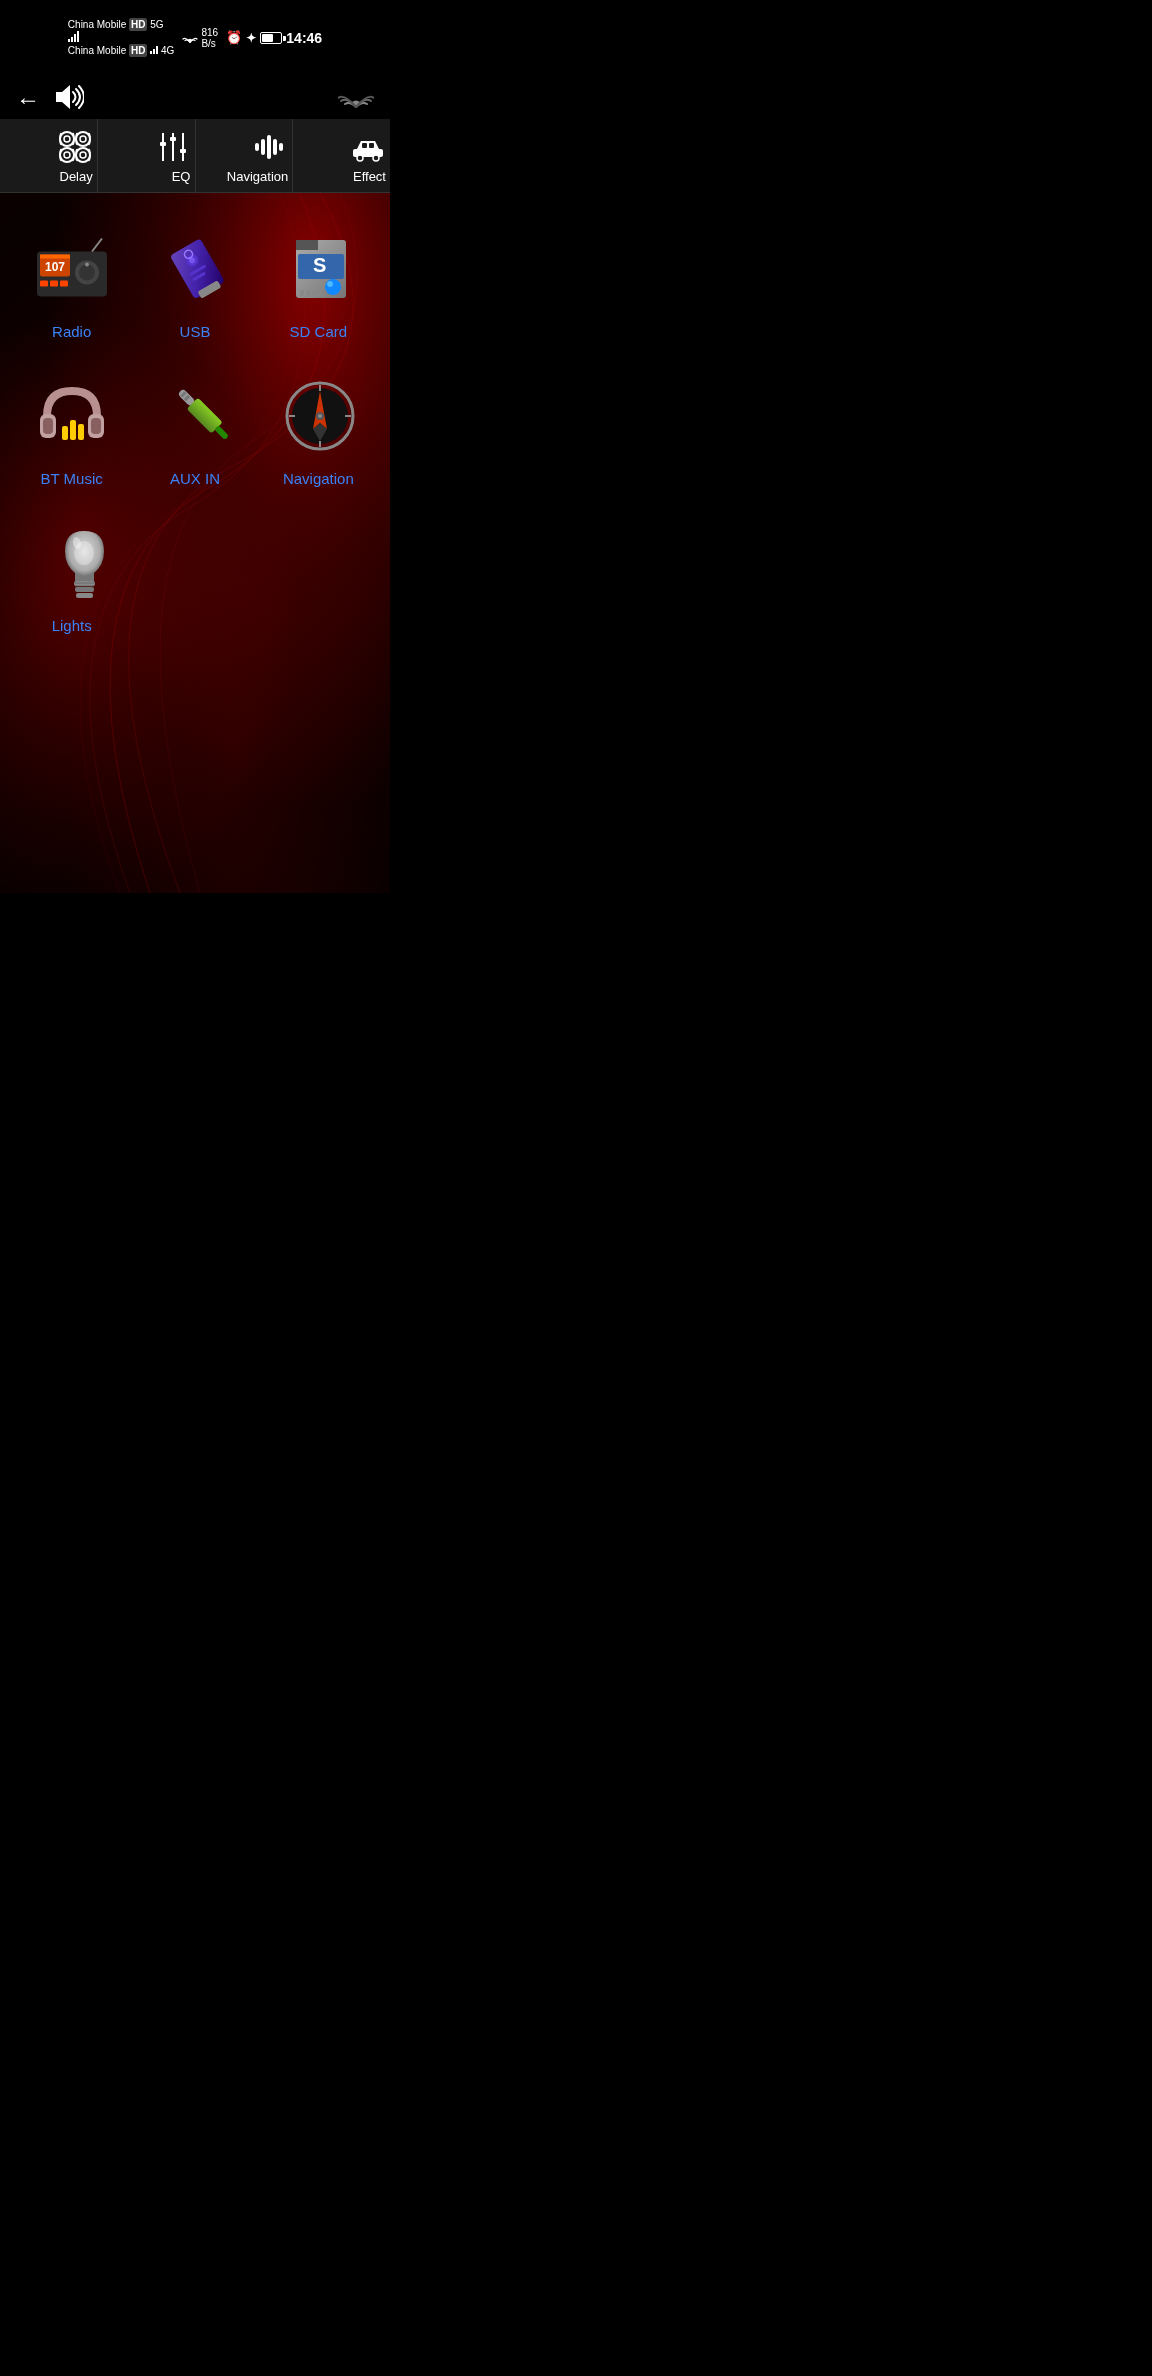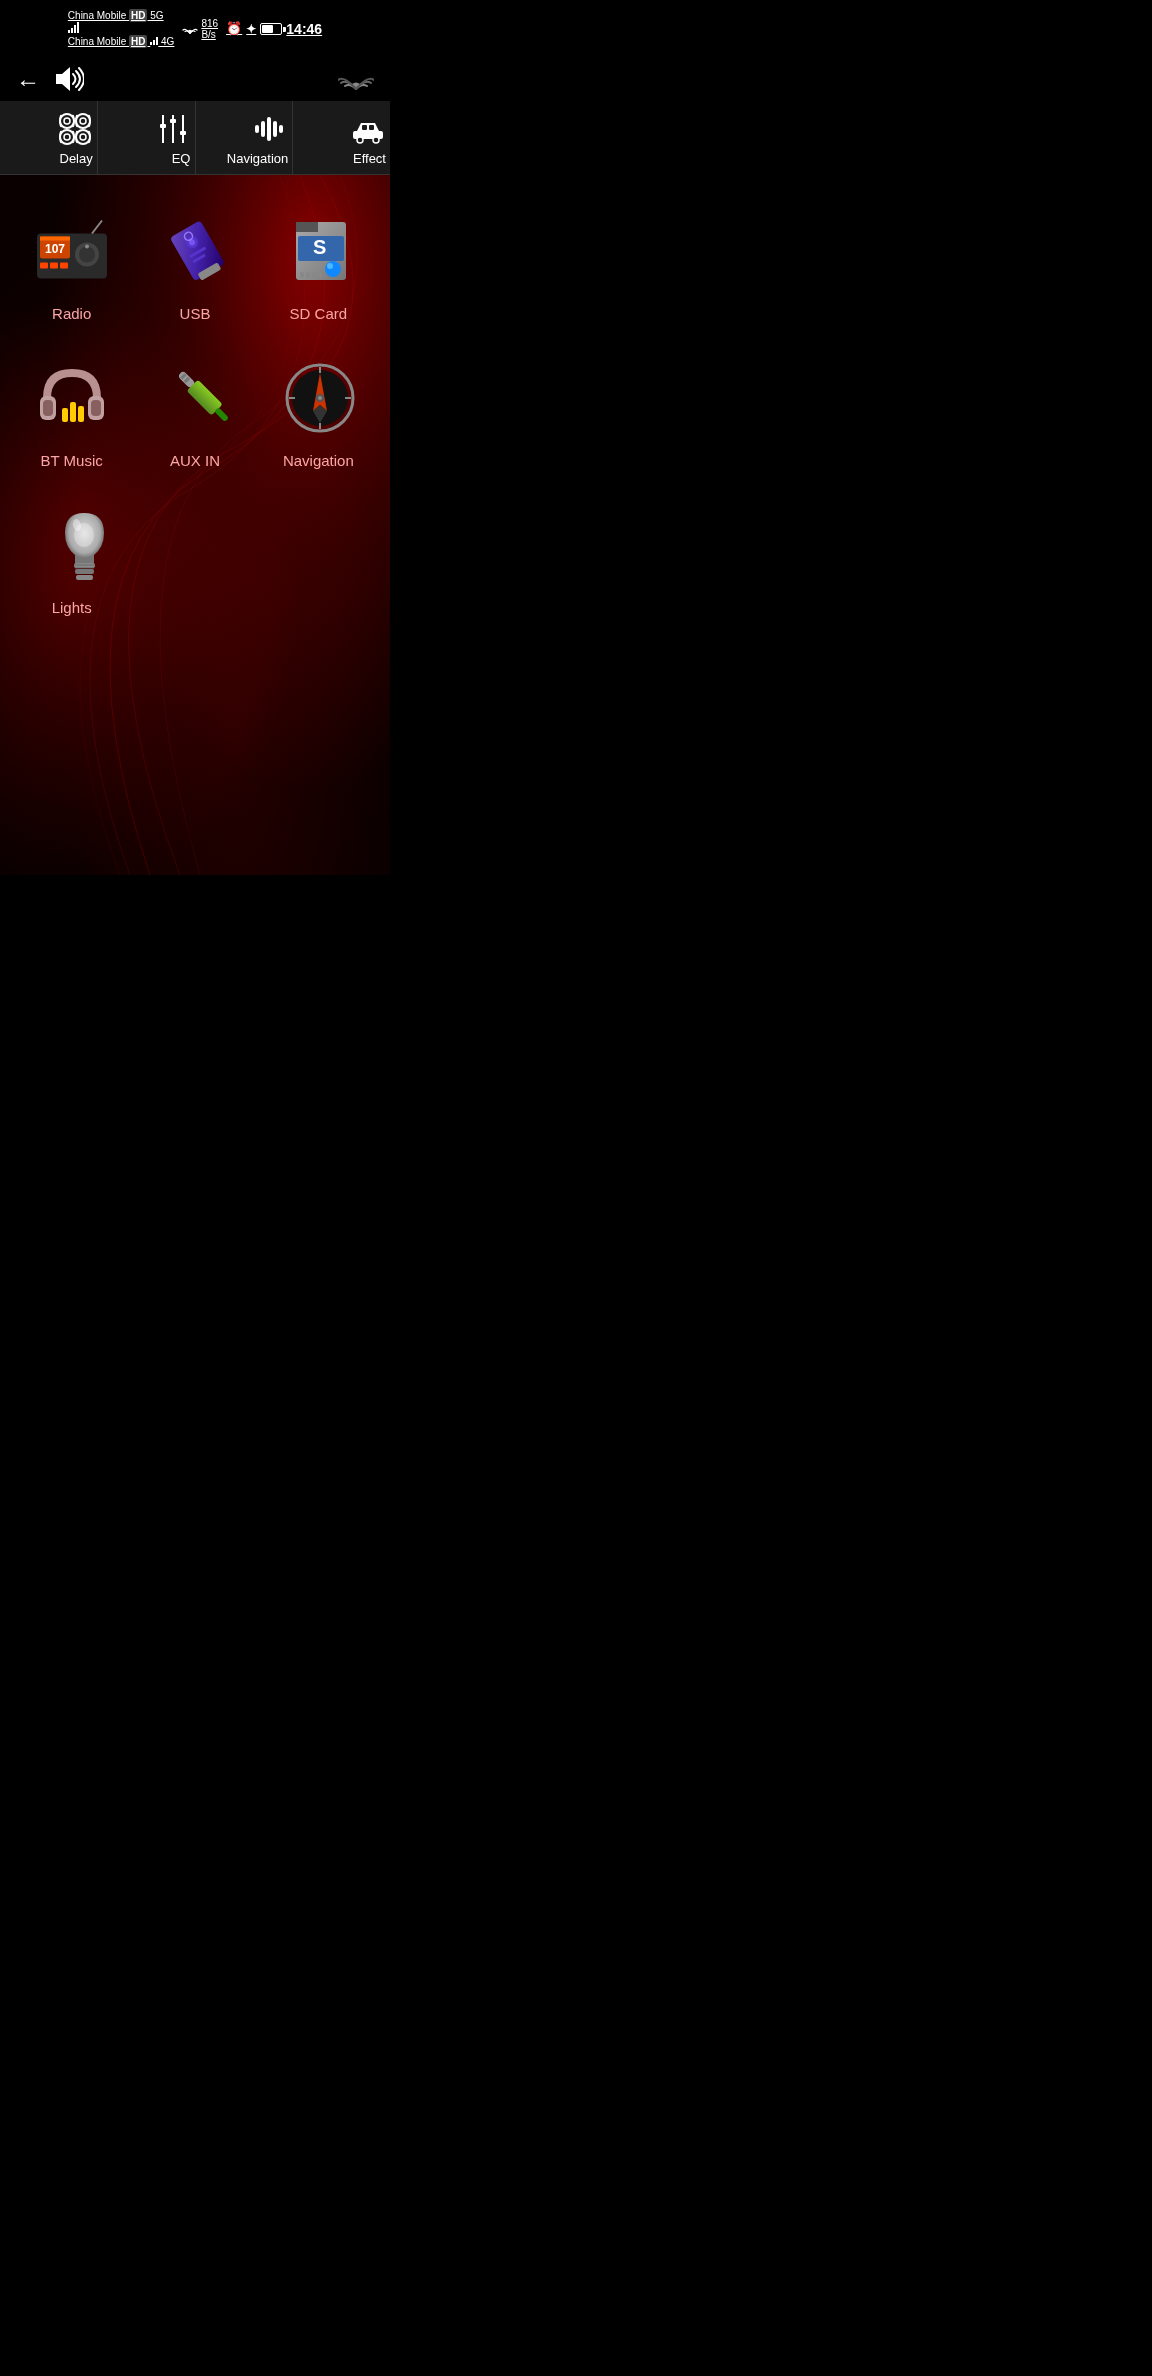--- a/index.html
+++ b/index.html
@@ -12,27 +12,26 @@
       overflow-x: hidden;
       position: relative;
     }
 
     
     .status-bar {
       background: #000;
       display: flex;
       justify-content: center;
       align-items: center;
-      padding: 10px 12px;
+      padding: 19px 12px;
       font-size: 11px;
       color: #fff;
       gap: 4px;
       position: relative;
       z-index: 10;
-      text-decoration: underline;
     }
     .status-bar .carrier-info {
       display: flex;
       flex-direction: column;
       align-items: flex-start;
       margin-right: 4px;
     }
     .status-bar .carrier-info span {
       font-size: 10px;
       white-space: nowrap;
@@ -175,21 +174,21 @@
     .app-icon {
       width: 80px;
       height: 80px;
       display: flex;
       align-items: center;
       justify-content: flex-end;
     }
 
     .app-label {
       font-size: 15px;
-      color: #fca5a5;
+      color: #3b82f6;
       text-align: center;
       font-weight: 400;
     }
 
     
     .radio-icon-svg {
       width: 80px;
       height: 70px;
     }
 

